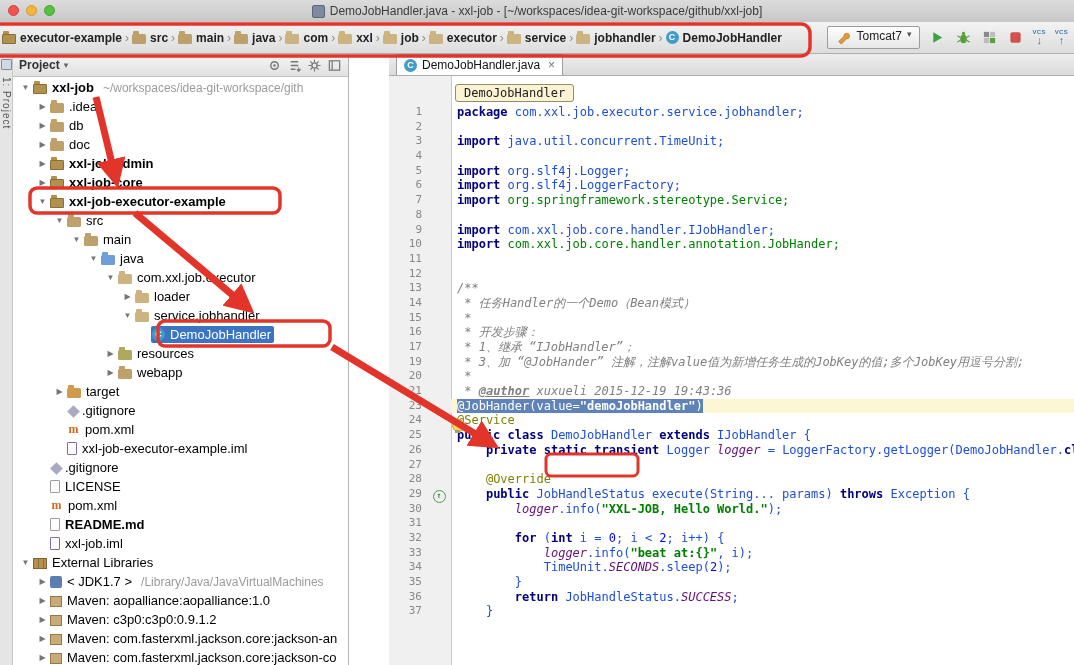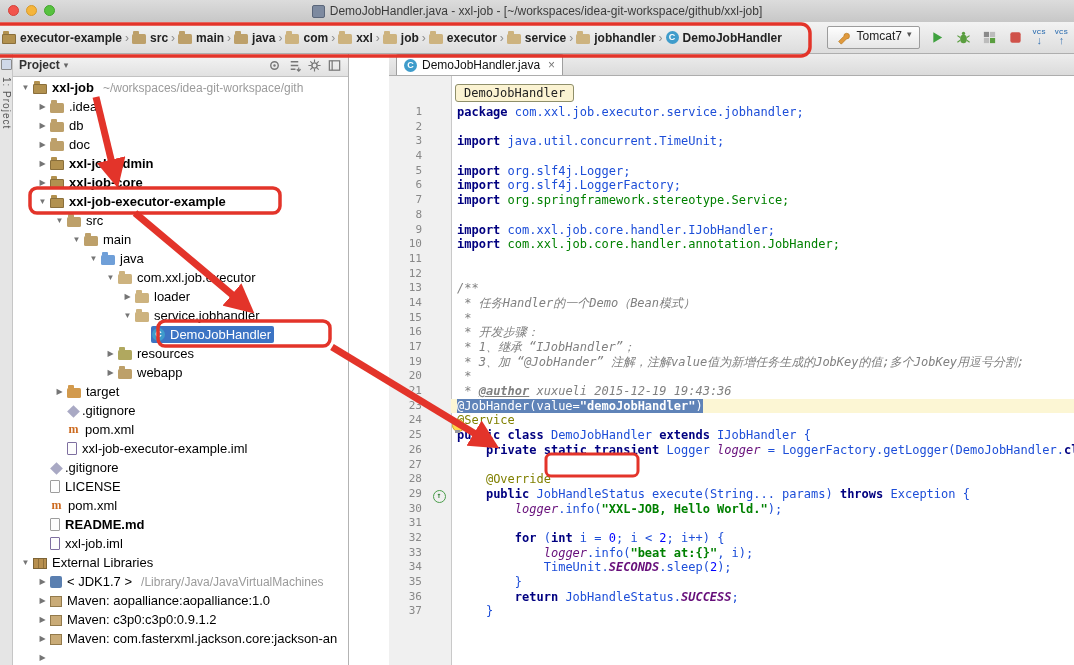--- a/index.html
+++ b/index.html
@@ -99,21 +99,21 @@
   .ct{padding-left:6px;}
   .cl.caret .ct{background:#fcf6d4;flex:1;}
   .tk-k{color:#000080;font-weight:bold;}
   .tk-p{color:#1d4ed8;}
   .tk-s{color:#008000;font-weight:bold;}
   .tk-n2{color:#0000ff;}
   .tk-a{color:#808000;}
   .tk-c{color:#808080;font-style:italic;}
   .tk-t{color:#808080;font-style:italic;font-weight:bold;text-decoration:underline;}
   .tk-f{color:#660e7a;font-style:italic;}
-  .tk-fs{color:#660e7a;font-style:italic;font-weight:bold;}
+  .tk-fs{color:#660e7a;font-style:italic;font-weight:normal;}
   .tk-g{color:#008000;}
   .tk-sel{background:#5f83b8;color:#fff;}
   .tk-selb{background:#5f83b8;color:#fff;font-weight:bold;}
   .bulb{position:absolute;left:63px;top:343px;width:11px;height:11px;background:#ffd84d;
         border:1px solid #c9a227;border-radius:50%;}
   .bulb::after{content:"";position:absolute;left:2px;top:10px;width:5px;height:3px;background:#9b9b9b;}
   
   .overlay{position:absolute;inset:0;pointer-events:none;z-index:60;}
 </style>
 </head>
@@ -479,20 +479,24 @@
         </div>
         <div class="trow" style="padding-left: 23px;">
           <span class="arrow">▶</span>
           <span class="tinner">
             <span class="ticon icon-lib"></span>
             <span class="tlabel">Maven: com.fasterxml.jackson.core:jackson-an</span>
           </span>
         </div>
         <div class="trow" style="padding-left: 23px;">
           <span class="arrow">▶</span>
+          <span class="tinner">
+            <span class="ticon icon-lib"></span>
+            <span class="tlabel">Maven: com.fasterxml.jackson.core:jackson-co</span>
+          </span>
         </div>
       </div>
   </div>
 
   <div class="editor">
     <div class="tabbar">
       <div class="tab">
         <span class="icon-class ticon" style="margin:0">C</span>
         <span>DemoJobHandler.java</span>
         <span class="tab-close">×</span>

